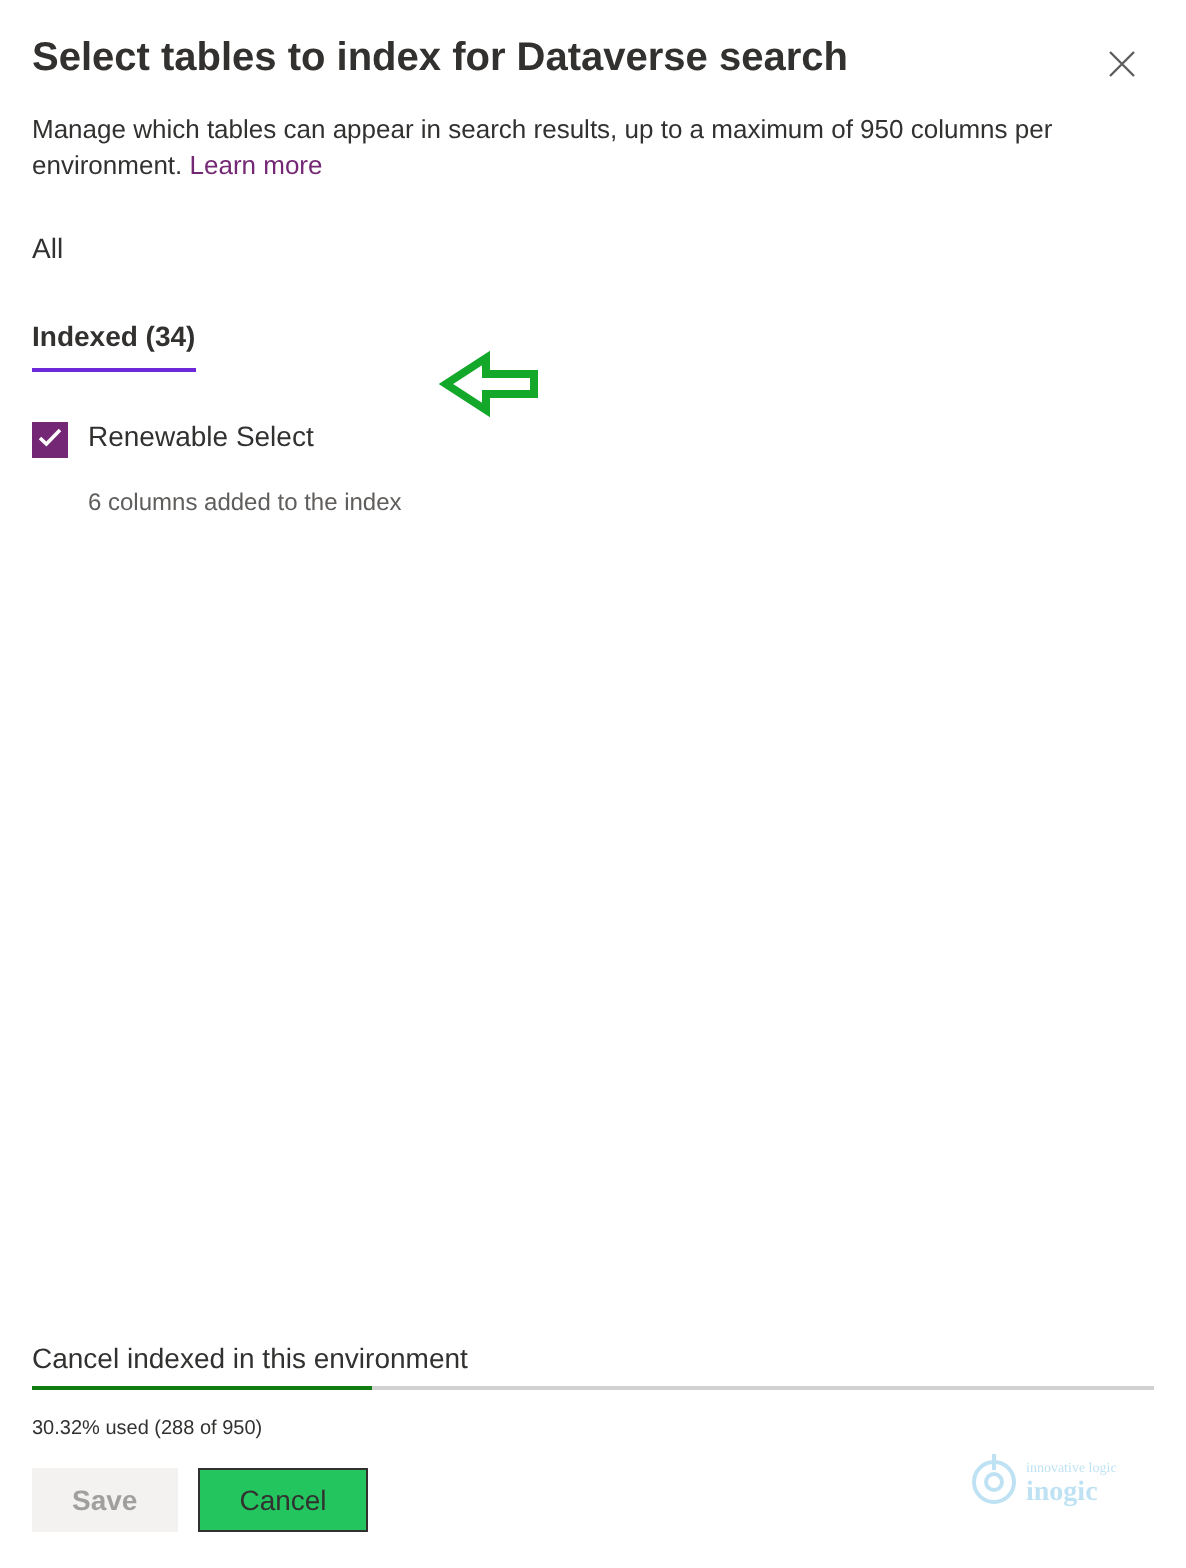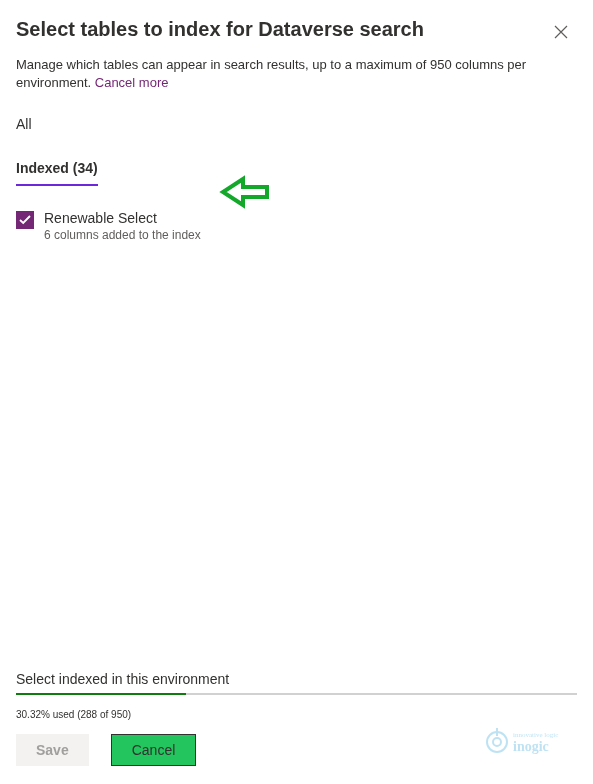--- a/index.html
+++ b/index.html
@@ -117,21 +117,21 @@
       margin-top: 1px;
     }
     .checkbox svg { width: 12px; height: 10px; }
     .item-text .item-title {
       font-size: 14px;
       color: #323130;
     }
     .item-text .item-sub {
       font-size: 12px;
       color: #605e5c;
-      margin-top: 2px;
+      margin-top: 18px;
     }
     .arrow-annotation {
       position: absolute;
       left: 219px;
       top: 175px;
     }
     .footer {
       position: absolute;
       left: 0;
       bottom: 0;
@@ -156,21 +156,21 @@
       height: 100%;
       background: #107c10;
     }
     .usage-text {
       font-size: 10px;
       color: #323130;
       margin-top: 14px;
     }
     .button-row {
       display: flex;
-      gap: 22px;
+      gap: 10px;
       margin-top: 14px;
     }
     .btn {
       height: 32px;
       padding: 0 20px;
       font-size: 14px;
       cursor: pointer;
       font-family: inherit;
     }
     .btn-save {
@@ -200,21 +200,21 @@
   <div class="close-btn">
     <span>
       <svg viewBox="0 0 14 14">
           <path d="M1 1 L13 13 M13 1 L1 13" stroke="currentColor" stroke-width="1.2" fill="none"></path>
         </svg>
     </span>
   </div>
 </div>
 
 <div class="subtitle">
-  <span>Manage which tables can appear in search results, up to a maximum of 950 columns per environment. </span><a class="learn-more">Cancel more</a>
+  <span>Manage which tables can appear in search results, up to a maximum of 950 columns per environment. </span><a class="learn-more">Learn more</a>
 </div>
 
 <div class="controls-row">
   <div class="tabs">
     <div class="tab">All</div>
     <div class="tab active">Indexed (34)</div>
   </div>
 </div>
 
 <div class="list-area">
@@ -233,21 +233,21 @@
   </div>
 </div>
 
 <div class="arrow-annotation">
   <svg width="50" height="34" viewBox="0 0 50 34">
     <path d="M48 12 L24 12 L24 4 L4 17 L24 30 L24 22 L48 22 Z" fill="none" stroke="#14a82b" stroke-width="4" stroke-linejoin="miter"></path>
   </svg>
 </div>
 
 <div class="footer">
-  <div class="footer-label">Select indexed in this environment</div>
+  <div class="footer-label">Cancel indexed in this environment</div>
   <div class="progress-track">
     <div class="progress-fill" id="progress-fill" style="width: 30.32%;"></div>
   </div>
   <div class="usage-text">30.32% used (288 of 950)</div>
   <div class="button-row">
     <button class="btn btn-save" disabled="">Save</button>
     <button class="btn btn-cancel">Cancel</button>
   </div>
 </div>
 

